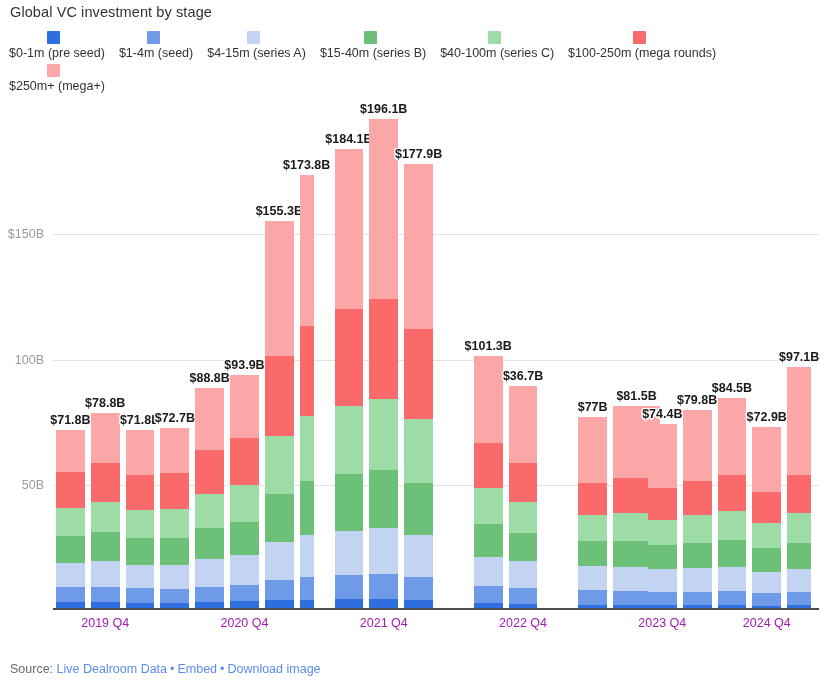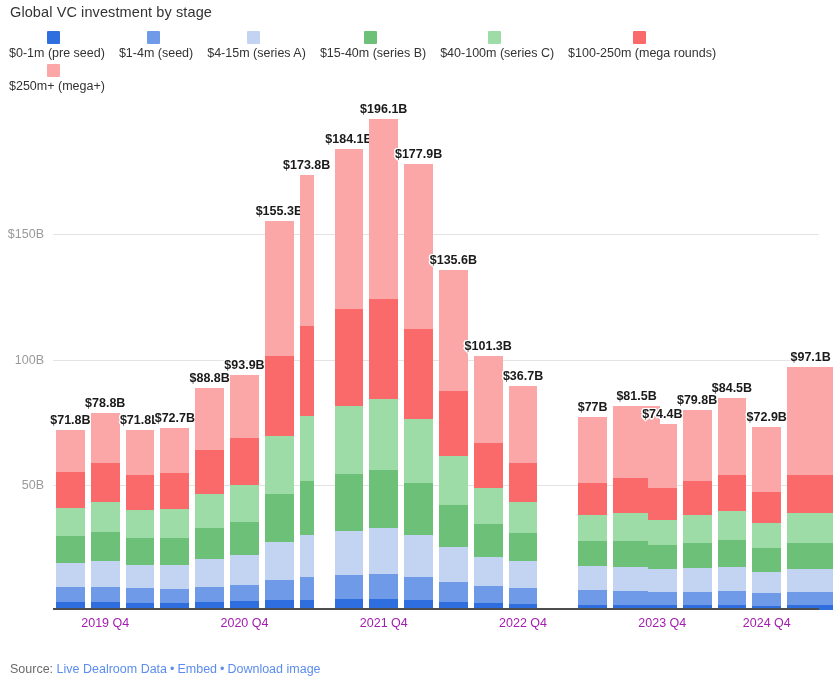--- a/index.html
+++ b/index.html
@@ -236,30 +236,20 @@
         <div class="bar" style="left: 351.141px; width: 28.8991px;">
           <div class="seg" style="height: 9.5181px; background: rgb(47, 110, 222);"></div>
           <div class="seg" style="height: 23.0438px; background: rgb(111, 154, 232);"></div>
           <div class="seg" style="height: 42.08px; background: rgb(195, 212, 243);"></div>
           <div class="seg" style="height: 52.6px; background: rgb(108, 192, 119);"></div>
           <div class="seg" style="height: 63.621px; background: rgb(157, 220, 166);"></div>
           <div class="seg" style="height: 90.1714px; background: rgb(250, 106, 106);"></div>
           <div class="seg" style="height: 164.563px; background: rgb(251, 167, 167);"></div>
           <div class="bar-value">$177.9B</div>
         </div>
-        <div class="bar" style="left: 385.96px; width: 28.8991px;">
-          <div class="seg" style="height: 8.01524px; background: rgb(47, 110, 222);"></div>
-          <div class="seg" style="height: 20.0381px; background: rgb(111, 154, 232);"></div>
-          <div class="seg" style="height: 35.0667px; background: rgb(195, 212, 243);"></div>
-          <div class="seg" style="height: 42.08px; background: rgb(108, 192, 119);"></div>
-          <div class="seg" style="height: 48.5924px; background: rgb(157, 220, 166);"></div>
-          <div class="seg" style="height: 65.6248px; background: rgb(250, 106, 106);"></div>
-          <div class="seg" style="height: 120.229px; background: rgb(251, 167, 167);"></div>
-          <div class="bar-value">$135.6B</div>
-        </div>
         <div class="bar" style="left: 420.778px; width: 28.8991px;">
           <div class="seg" style="height: 7.01333px; background: rgb(47, 110, 222);"></div>
           <div class="seg" style="height: 17.0324px; background: rgb(111, 154, 232);"></div>
           <div class="seg" style="height: 29.0552px; background: rgb(195, 212, 243);"></div>
           <div class="seg" style="height: 32.5619px; background: rgb(108, 192, 119);"></div>
           <div class="seg" style="height: 36.0686px; background: rgb(157, 220, 166);"></div>
           <div class="seg" style="height: 45.5867px; background: rgb(250, 106, 106);"></div>
           <div class="seg" style="height: 86.4143px; background: rgb(251, 167, 167);"></div>
           <div class="bar-value">$101.3B</div>
         </div>
@@ -326,21 +316,21 @@
         <div class="bar" style="left: 699.323px; width: 28.8991px;">
           <div class="seg" style="height: 4.50857px; background: rgb(47, 110, 222);"></div>
           <div class="seg" style="height: 12.0229px; background: rgb(111, 154, 232);"></div>
           <div class="seg" style="height: 21.541px; background: rgb(195, 212, 243);"></div>
           <div class="seg" style="height: 23.5448px; background: rgb(108, 192, 119);"></div>
           <div class="seg" style="height: 25.0476px; background: rgb(157, 220, 166);"></div>
           <div class="seg" style="height: 31.059px; background: rgb(250, 106, 106);"></div>
           <div class="seg" style="height: 64.8733px; background: rgb(251, 167, 167);"></div>
           <div class="bar-value">$72.9B</div>
         </div>
-        <div class="bar" style="left: 734.141px; width: 47px; text-decoration: underline;">
+        <div class="bar" style="left: 734.141px; width: 24px; text-decoration: underline;">
           <div class="seg" style="height: 5.00952px; background: rgb(47, 110, 222);"></div>
           <div class="seg" style="height: 12.5238px; background: rgb(111, 154, 232);"></div>
           <div class="seg" style="height: 23.5448px; background: rgb(195, 212, 243);"></div>
           <div class="seg" style="height: 26.0495px; background: rgb(108, 192, 119);"></div>
           <div class="seg" style="height: 29.5562px; background: rgb(157, 220, 166);"></div>
           <div class="seg" style="height: 38.0724px; background: rgb(250, 106, 106);"></div>
           <div class="seg" style="height: 108.456px; background: rgb(251, 167, 167);"></div>
           <div class="bar-value">$97.1B</div>
         </div>
       </div>

